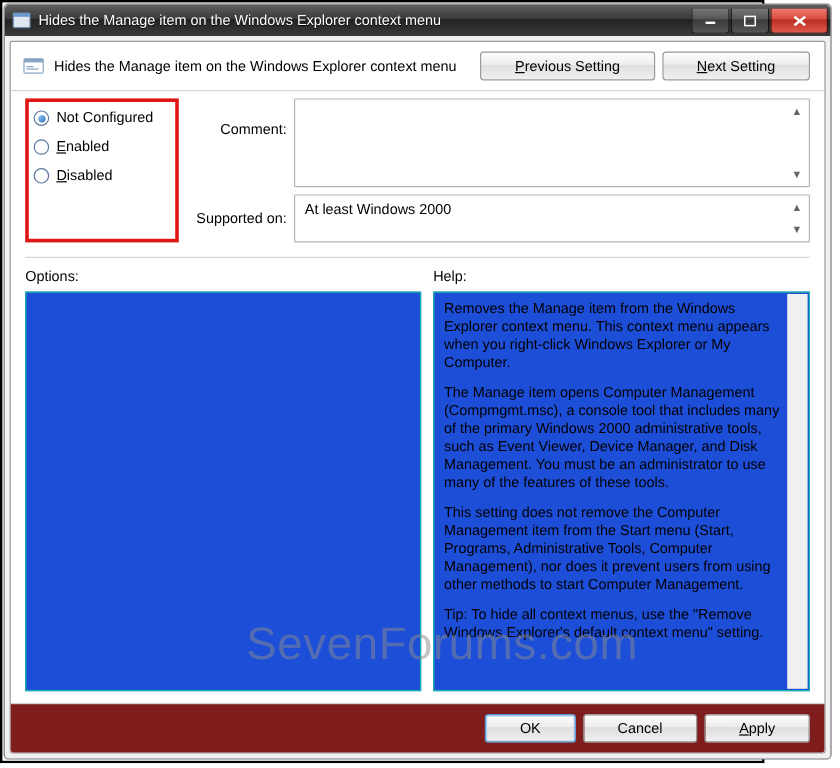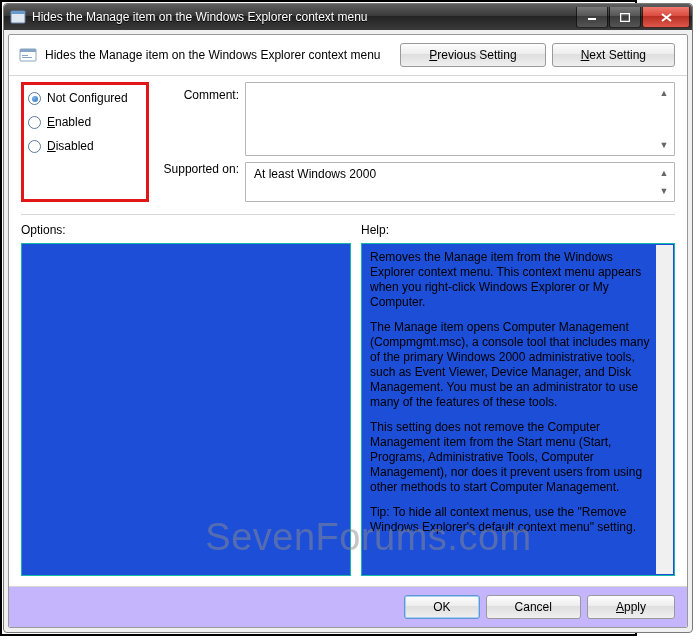--- a/index.html
+++ b/index.html
@@ -154,20 +154,21 @@
   }
 
   .labels-col {
     width: 90px;
     padding-top: 6px;
     display: flex;
     flex-direction: column;
     gap: 60px;
     text-align: right;
     padding-right: 6px;
+    justify-content: center;
   }
   .fields-col {
     flex: 1;
     display: flex;
     flex-direction: column;
     gap: 6px;
   }
   .textarea, .supported {
     border: 1px solid #b5b5b5;
     background: #fff;
@@ -236,21 +237,21 @@
     right: 1px; top: 1px; bottom: 1px;
     width: 17px;
     background: #f0f0f0;
   }
 
   .footer {
     border-top: 1px solid #d6d6d6;
     padding: 8px 12px;
     display: flex;
     justify-content: flex-end;
-    background: #c4b5fd;
+    background: #7f1d1d;
     border-radius: 0 0 2px 2px;
   }
   .watermark {
     position: absolute;
     bottom: 68px;
     left: 0; right: 0;
     text-align: center;
     font-size: 38px;
     color: rgba(140,140,140,0.5);
     pointer-events: none;

